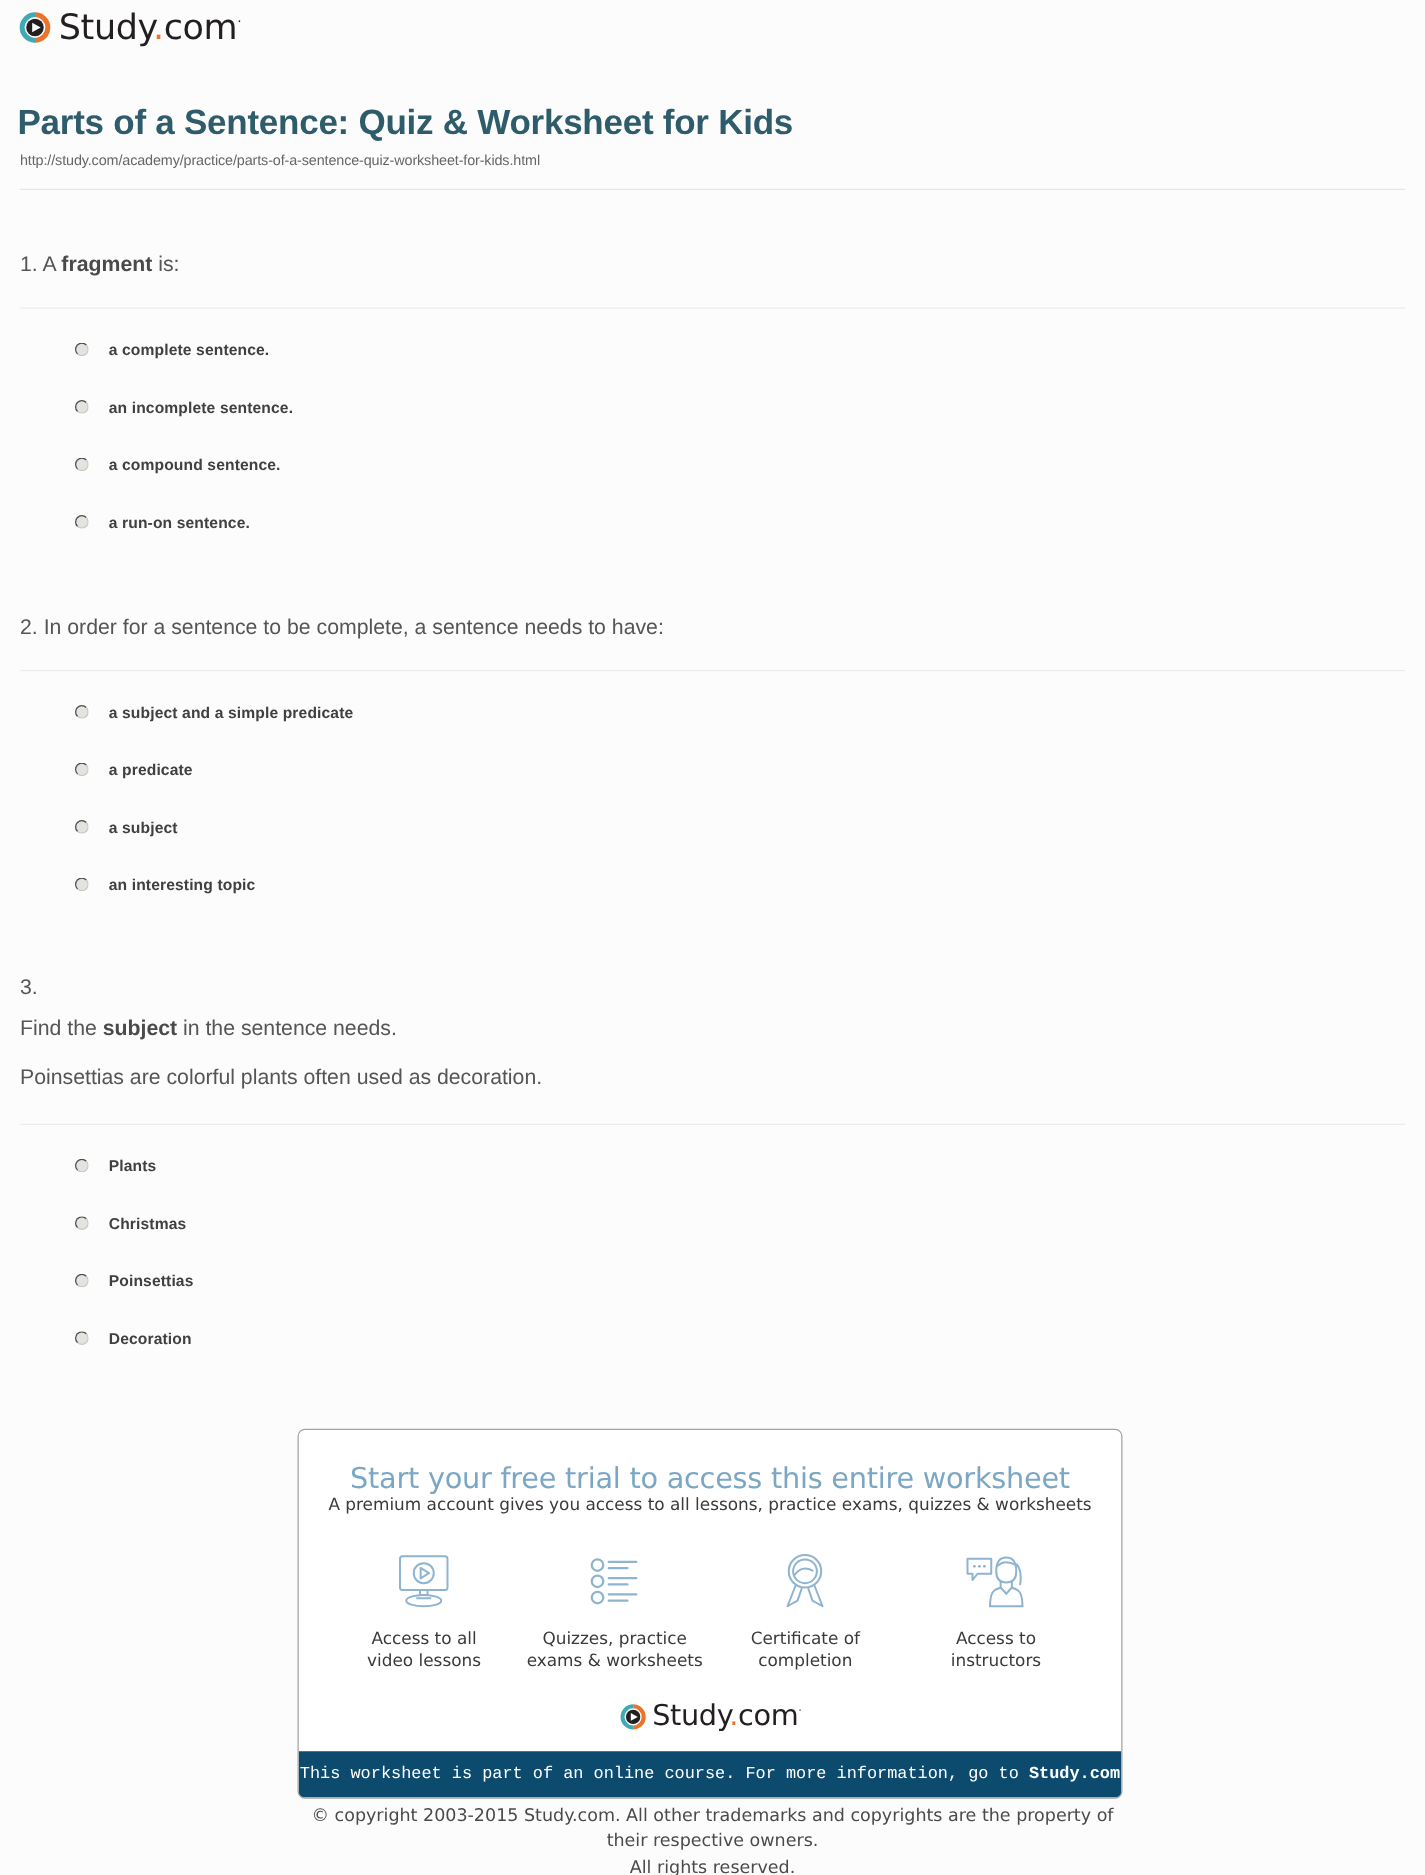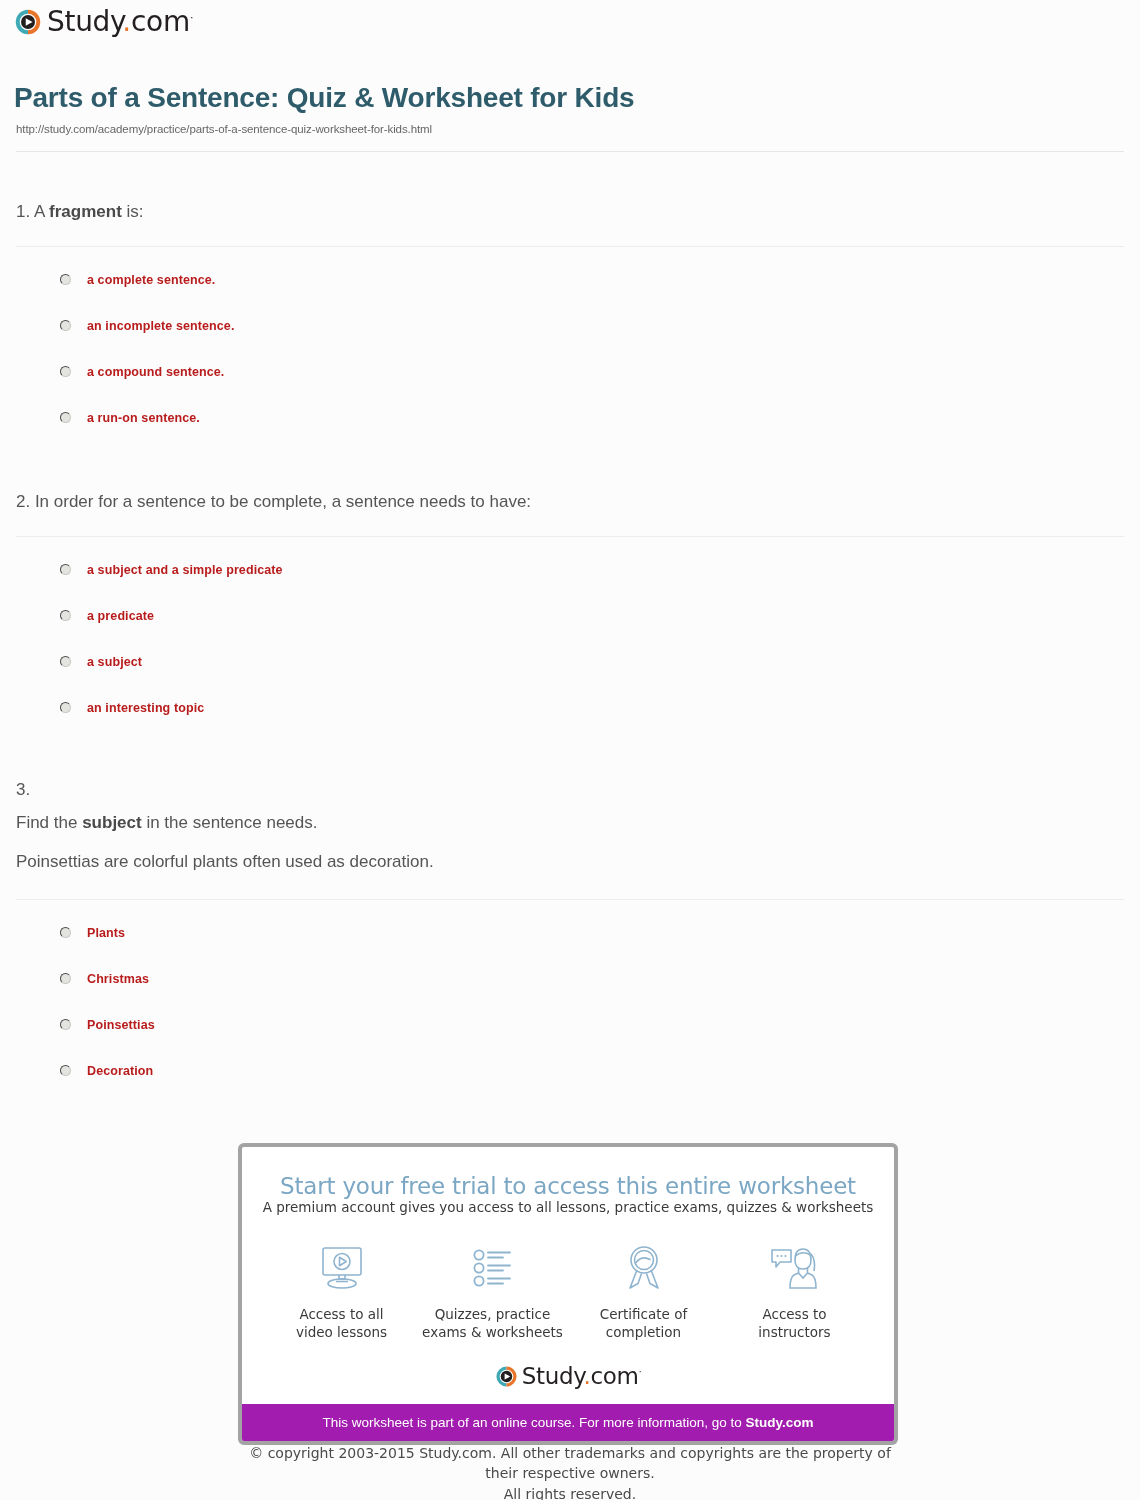--- a/index.html
+++ b/index.html
@@ -113,32 +113,32 @@
     border: 1px solid #c9c9c5;
     border-top-color: #4a4a4a;
     border-left-color: #4a4a4a;
     box-sizing: border-box;
     margin-right: 16px;
     position: relative;
   }
   .option-label {
     font-size: 12.5px;
     font-weight: bold;
-    color: #b91c1c;
+    color: #404040;
     letter-spacing: 0.1px;
   }
 
   
   #promo-card {
     position: absolute;
     left: 238px;
     top: 1143px;
     width: 660px;
     background: #ffffff;
-    border: 4px solid #a3a3a3;
+    border: 1px solid #a3a3a3;
     border-radius: 6px;
     box-sizing: border-box;
     overflow: hidden;
   }
   #promo-headline {
     text-align: center;
     font-size: 23px;
     color: #7ba7c4;
     font-family: "DejaVu Sans", sans-serif;
     font-weight: 400;
@@ -180,25 +180,25 @@
     display: flex;
     justify-content: center;
     margin-top: 24px;
     margin-bottom: 16px;
   }
   #brand-logo-card .logo-mark { width: 23px; height: 23px; margin-right: 4px; }
   #brand-logo-card .logo-text { font-size: 23px; }
   #brand-logo-card .logo-tm { font-size: 9px; }
 
   #promo-banner {
-    background: #a21caf;
+    background: #0c4a6e;
     color: #ffffff;
     text-align: center;
     font-size: 13.5px;
-    font-family: Liberation Sans, sans-serif;
+    font-family: Liberation Mono, monospace;
     padding: 11px 0;
   }
   #promo-banner b { font-weight: bold; }
 
   
   #copyright {
     position: absolute;
     left: 240px;
     top: 1443px;
     width: 660px;

